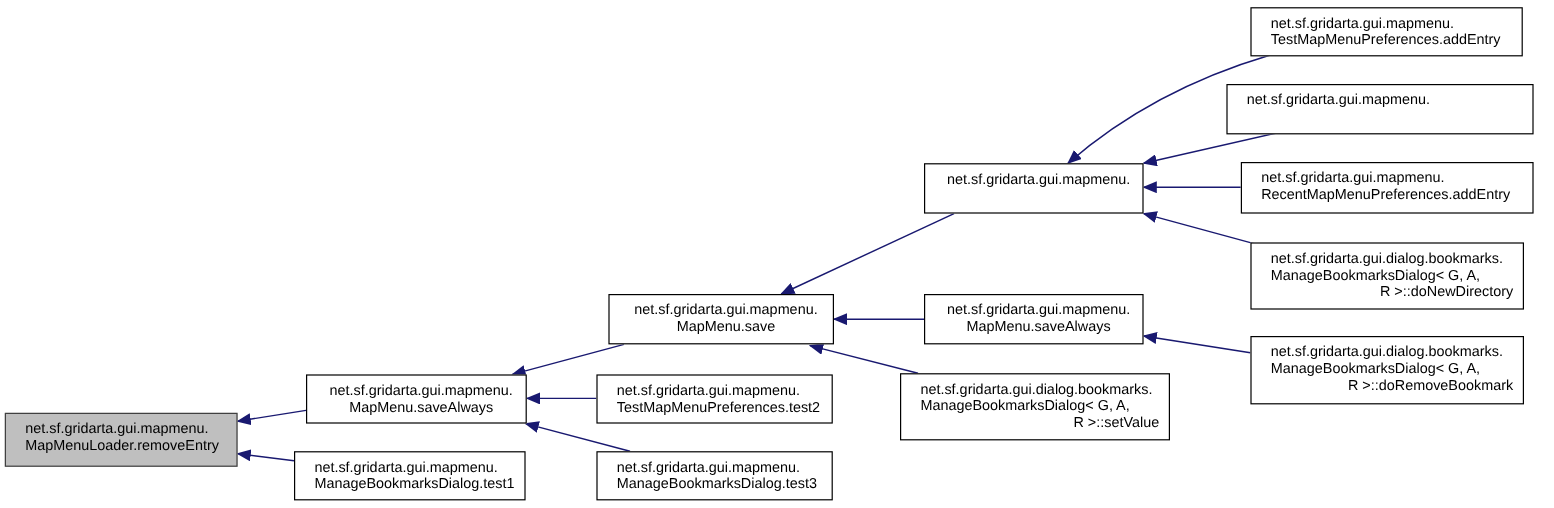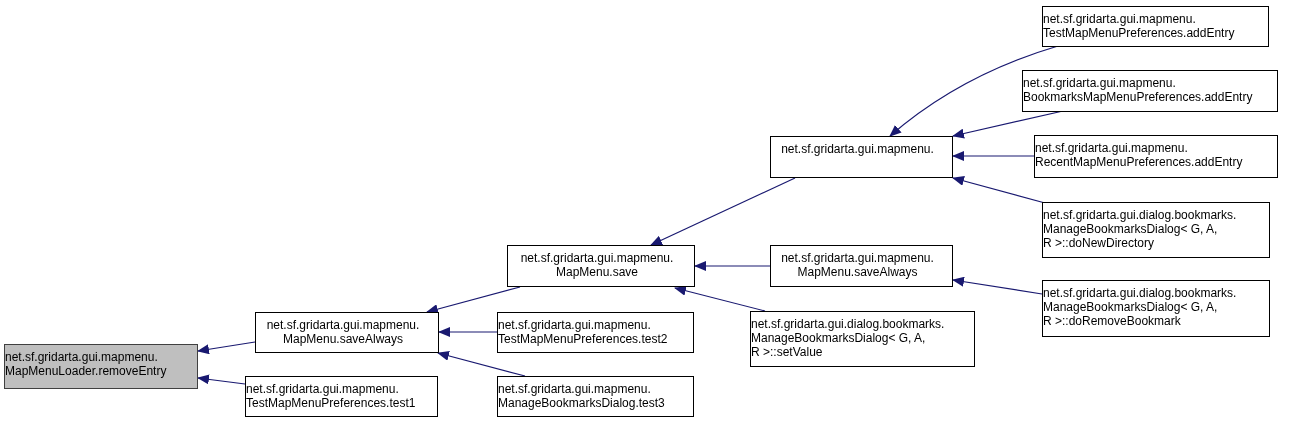--- a/index.html
+++ b/index.html
@@ -1,25 +1,25 @@
 <!DOCTYPE html>
 <html><head>
   <meta charset="utf-8">
   <style>
     html, body { margin: 0; padding: 0; background: #ffffff; }
     body { width: 1295px; height: 423px; position: relative; overflow: hidden;
            font-family: "Liberation Sans", sans-serif; }
     #graph { position: absolute; left: 0; top: 0; width: 1295px; height: 423px; }
     .node { position: absolute; box-sizing: border-box; border: 1px solid #000000;
             background: #ffffff; font-size: 12px; line-height: 14px; color: #000000;
-            padding: 5px 8px 0 0; white-space: nowrap; cursor: pointer; }
+            padding: 5px 8px 0 16px; white-space: nowrap; cursor: pointer; }
     .node.root { background: #bfbfbf; border-color: #404040; cursor: default; }
     .node .line { display: block; }
     .node.center .line { text-align: center; }
-    .node .line.c { text-align: left; }
+    .node .line.c { text-align: right; }
   </style>
 </head>
 <body>
 
 <svg id="graph" xmlns="http://www.w3.org/2000/svg" width="1295" height="423">
   <defs>
     <marker id="arrow" markerWidth="12" markerHeight="10" refX="11" refY="5" orient="auto" markerUnits="userSpaceOnUse">
       <path d="M0,0 L12,5 L0,10 Z" fill="#191970"></path>
     </marker>
   </defs>
@@ -45,21 +45,21 @@
   <span class="line">MapMenuLoader.removeEntry</span>
 </div>
 
 <div class="node center" id="n-saveAlways" style="left:255px;top:312px;width:184px;height:41px;">
   <span class="line">net.sf.gridarta.gui.mapmenu.</span>
   <span class="line">MapMenu.saveAlways</span>
 </div>
 
 <div class="node" id="n-test1" style="left:245px;top:376px;width:193px;height:41px;">
   <span class="line">net.sf.gridarta.gui.mapmenu.</span>
-  <span class="line">TestMapMenuPreferences.test1</span>
+  <span class="line">ManageBookmarksDialog.test1</span>
 </div>
 
 <div class="node center" id="n-save" style="left:507px;top:245px;width:188px;height:42px;">
   <span class="line">net.sf.gridarta.gui.mapmenu.</span>
   <span class="line">MapMenu.save</span>
 </div>
 
 <div class="node" id="n-test2" style="left:497px;top:312px;width:197px;height:41px;">
   <span class="line">net.sf.gridarta.gui.mapmenu.</span>
   <span class="line">TestMapMenuPreferences.test2</span>
@@ -85,21 +85,20 @@
   <span class="line c">R &gt;::setValue</span>
 </div>
 
 <div class="node" id="n-testAddEntry" style="left:1042px;top:6px;width:227px;height:41px;">
   <span class="line">net.sf.gridarta.gui.mapmenu.</span>
   <span class="line">TestMapMenuPreferences.addEntry</span>
 </div>
 
 <div class="node" id="n-bookmarksAddEntry" style="left:1022px;top:70px;width:256px;height:42px;">
   <span class="line">net.sf.gridarta.gui.mapmenu.</span>
-  <span class="line">BookmarksMapMenuPreferences.addEntry</span>
 </div>
 
 <div class="node" id="n-recentAddEntry" style="left:1034px;top:135px;width:244px;height:43px;">
   <span class="line">net.sf.gridarta.gui.mapmenu.</span>
   <span class="line">RecentMapMenuPreferences.addEntry</span>
 </div>
 
 <div class="node" id="n-doNewDirectory" style="left:1042px;top:202px;width:228px;height:56px;">
   <span class="line">net.sf.gridarta.gui.dialog.bookmarks.</span>
   <span class="line">ManageBookmarksDialog&lt; G, A,</span>

